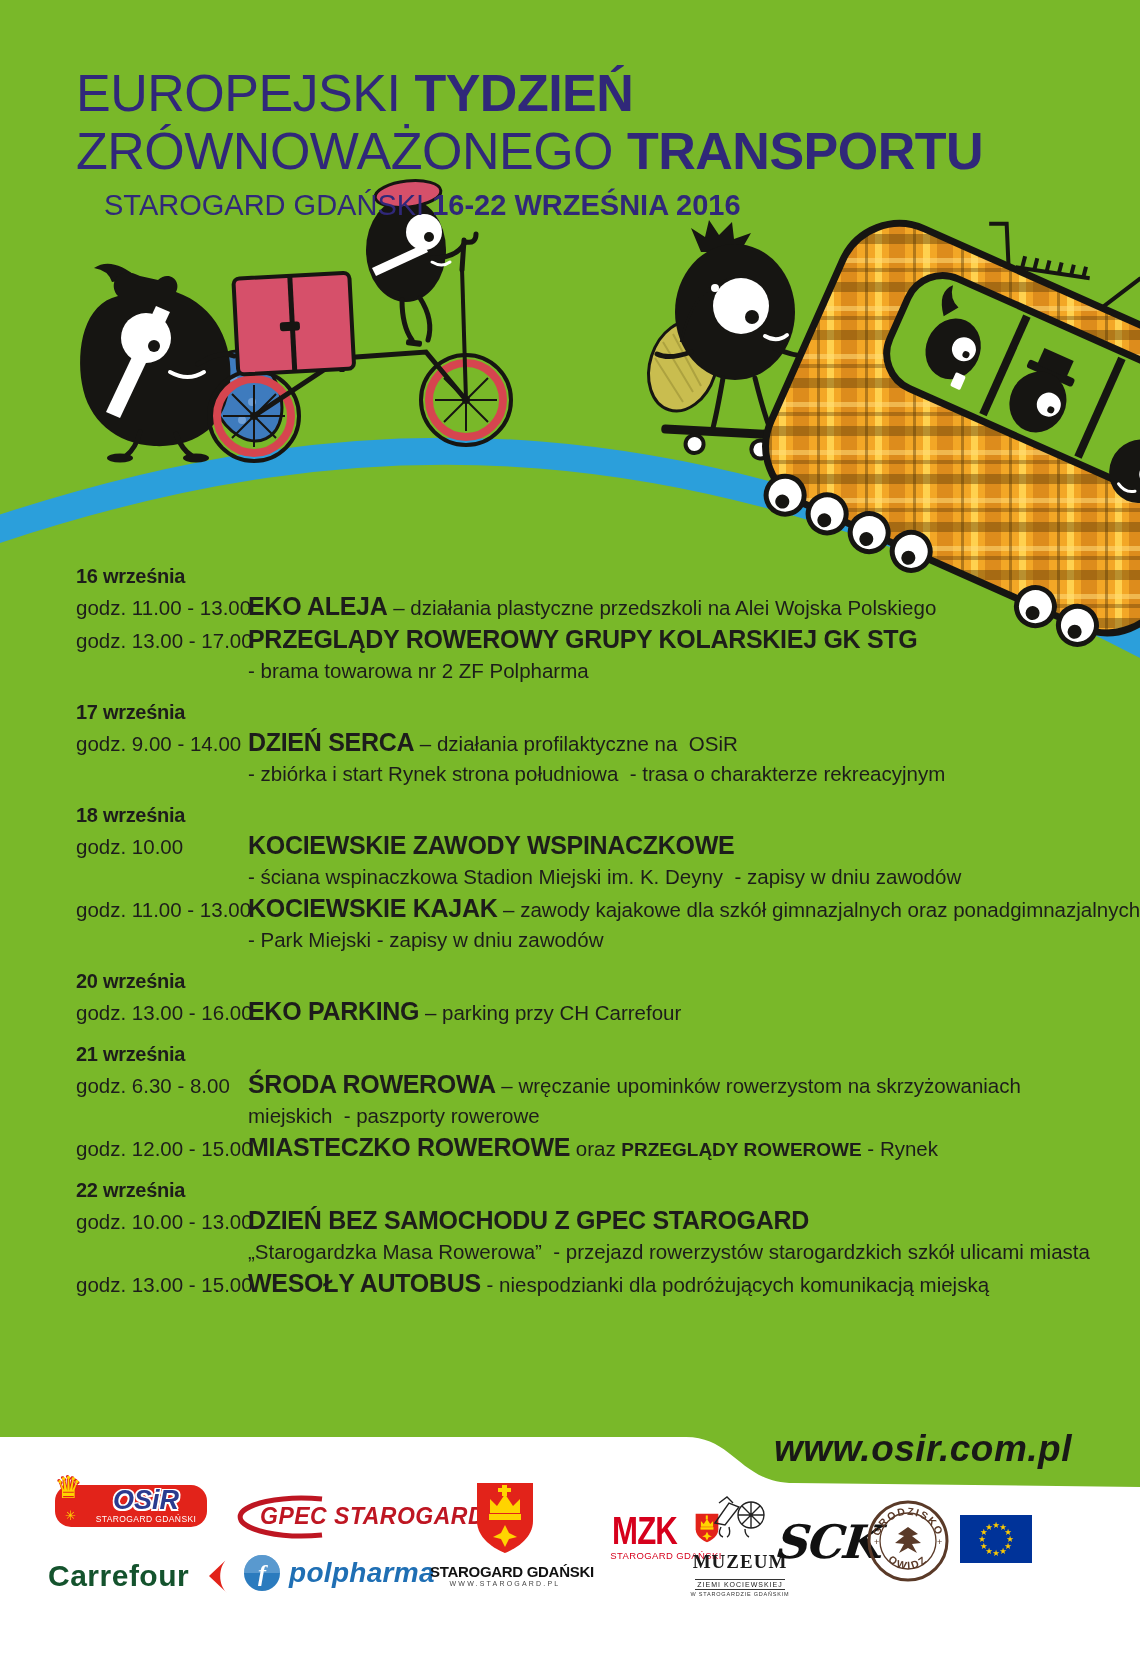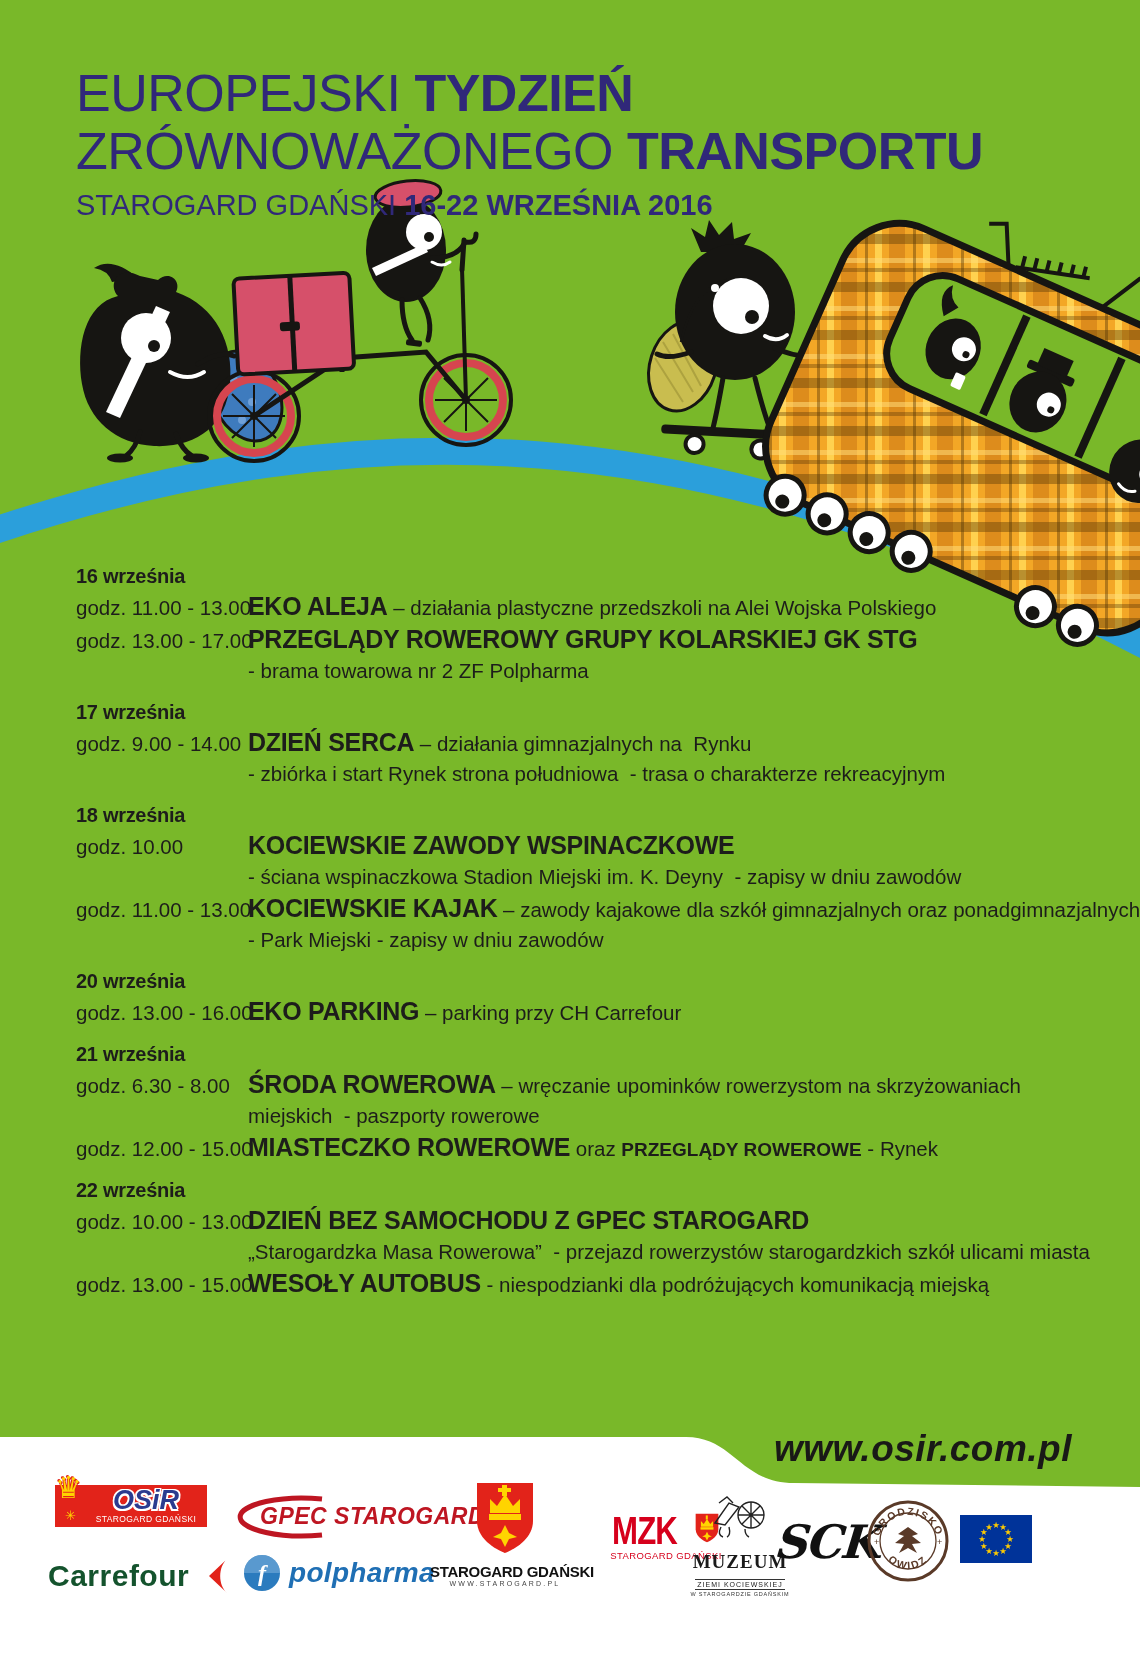--- a/index.html
+++ b/index.html
@@ -6,42 +6,42 @@
   html,body { background:#fff; }
   .poster {
     position:relative; width:1140px; height:1653px;
     background:#79B829; overflow:hidden;
     font-family:"Liberation Sans", sans-serif; color:#1d1d1b;
   }
   
   .header { position:absolute; left:76px; top:64px; color:#302879; }
   .title-line { font-size:52px; line-height:58px; letter-spacing:-0.5px; white-space:nowrap; }
   .title-line b { font-weight:700; }
-  .subtitle { margin-top:9px; font-size:29px; letter-spacing:0; white-space:nowrap; }
+  .subtitle { margin-top:9px; font-size:29px; letter-spacing:0; white-space:nowrap;margin-left:28px; }
   
   .illu { position:absolute; left:0; top:0; width:1140px; height:700px; }
   
   .schedule { position:absolute; left:76px; top:550px; width:1040px; color:#1d1d1b; }
   .day-h { height:40px; display:flex; align-items:flex-end; font-weight:700; font-size:20px; padding-bottom:2px; letter-spacing:-0.3px; }
   .ev { height:33px; line-height:33px; white-space:nowrap; }
   .ev span { white-space:pre; }
   .ev-time { display:inline-block; width:172px; font-size:20.5px; }
   .r-title { font-weight:700; font-size:25px; letter-spacing:-0.3px; }
   .r-n { font-size:20.5px; }
   .r-b { font-weight:700; font-size:19px; }
   .ev-extra { height:30px; line-height:30px; padding-left:172px; font-size:20.5px; white-space:pre; }
   
   .osir-url { position:absolute; top:1428px; right:68px; font-size:37px; font-weight:700; font-style:italic; color:#191917; letter-spacing:0.5px; }
   
   .footer { position:absolute; left:0; top:1425px; width:1140px; height:228px; }
   .wave { position:absolute; left:0; top:0; }
   .lg { position:absolute; z-index:2; }
   
   .osir-wrap { left:55px; top:60px; width:152px; }
-  .osir-box { background:#E2231A; border-radius:0; padding:1px 6px 3px 36px; text-align:center; }
+  .osir-box { background:#E2231A; border-radius:16px; padding:1px 6px 3px 36px; text-align:center; }
   .osir-word { font-size:27px; line-height:28px; font-weight:700; font-style:italic; color:#2B3B8F;
     text-shadow:-1.5px -1.5px 0 #fff,1.5px -1.5px 0 #fff,-1.5px 1.5px 0 #fff,1.5px 1.5px 0 #fff,0 -1.5px 0 #fff,0 1.5px 0 #fff,-1.5px 0 0 #fff,1.5px 0 0 #fff; }
   .osir-sub { font-size:8.5px; color:#fff; letter-spacing:0.4px; }
   .osir-crown { position:absolute; left:0px; top:-15px; font-size:30px; color:#FFD400; z-index:3;
     text-shadow:-1px -1px 0 #E2231A,1px 1px 0 #E2231A; }
   .osir-star { position:absolute; left:10px; top:23px; font-size:13px; color:#FFD400; z-index:3; }
   
   .gpec-wrap { left:234px; top:70px; width:210px; height:44px; }
   .gpec-arc { position:absolute; left:-8px; top:-2px; }
   .gpec-text { position:absolute; left:26px; top:8px; font-size:23px; font-weight:700; font-style:italic; color:#BE1622; letter-spacing:0.5px; white-space:nowrap; }
@@ -229,21 +229,21 @@
     <div class="title-line"><span>ZRÓWNOWAŻONEGO </span><b>TRANSPORTU</b></div>
     <div class="subtitle"><span>STAROGARD GDAŃSKI </span><b>16-22 WRZEŚNIA 2016</b></div>
   </div>
 
   <div class="schedule">
       <div class="day-h">16 września</div>
       <div class="ev"><span class="ev-time">godz. 11.00 - 13.00</span><span class="r-title">EKO ALEJA</span><span class="r-n"> – działania plastyczne przedszkoli na Alei Wojska Polskiego</span></div>
       <div class="ev"><span class="ev-time">godz. 13.00 - 17.00</span><span class="r-title">PRZEGLĄDY ROWEROWY GRUPY KOLARSKIEJ GK STG</span></div>
       <div class="ev-extra">- brama towarowa nr 2 ZF Polpharma</div>
       <div class="day-h">17 września</div>
-      <div class="ev"><span class="ev-time">godz. 9.00 - 14.00</span><span class="r-title">DZIEŃ SERCA</span><span class="r-n"> – działania gimnazjalnych na  Rynku</span></div>
+      <div class="ev"><span class="ev-time">godz. 9.00 - 14.00</span><span class="r-title">DZIEŃ SERCA</span><span class="r-n"> – działania profilaktyczne na  OSiR</span></div>
       <div class="ev-extra">- zbiórka i start Rynek strona południowa  - trasa o charakterze rekreacyjnym</div>
       <div class="day-h">18 września</div>
       <div class="ev"><span class="ev-time">godz. 10.00</span><span class="r-title">KOCIEWSKIE ZAWODY WSPINACZKOWE</span></div>
       <div class="ev-extra">- ściana wspinaczkowa Stadion Miejski im. K. Deyny  - zapisy w dniu zawodów</div>
       <div class="ev"><span class="ev-time">godz. 11.00 - 13.00</span><span class="r-title">KOCIEWSKIE KAJAK</span><span class="r-n"> – zawody kajakowe dla szkół gimnazjalnych oraz ponadgimnazjalnych</span></div>
       <div class="ev-extra">- Park Miejski - zapisy w dniu zawodów</div>
       <div class="day-h">20 września</div>
       <div class="ev"><span class="ev-time">godz. 13.00 - 16.00</span><span class="r-title">EKO PARKING</span><span class="r-n"> – parking przy CH Carrefour</span></div>
       <div class="day-h">21 września</div>
       <div class="ev"><span class="ev-time">godz. 6.30 - 8.00</span><span class="r-title">ŚRODA ROWEROWA</span><span class="r-n"> – wręczanie upominków rowerzystom na skrzyżowaniach</span></div>

